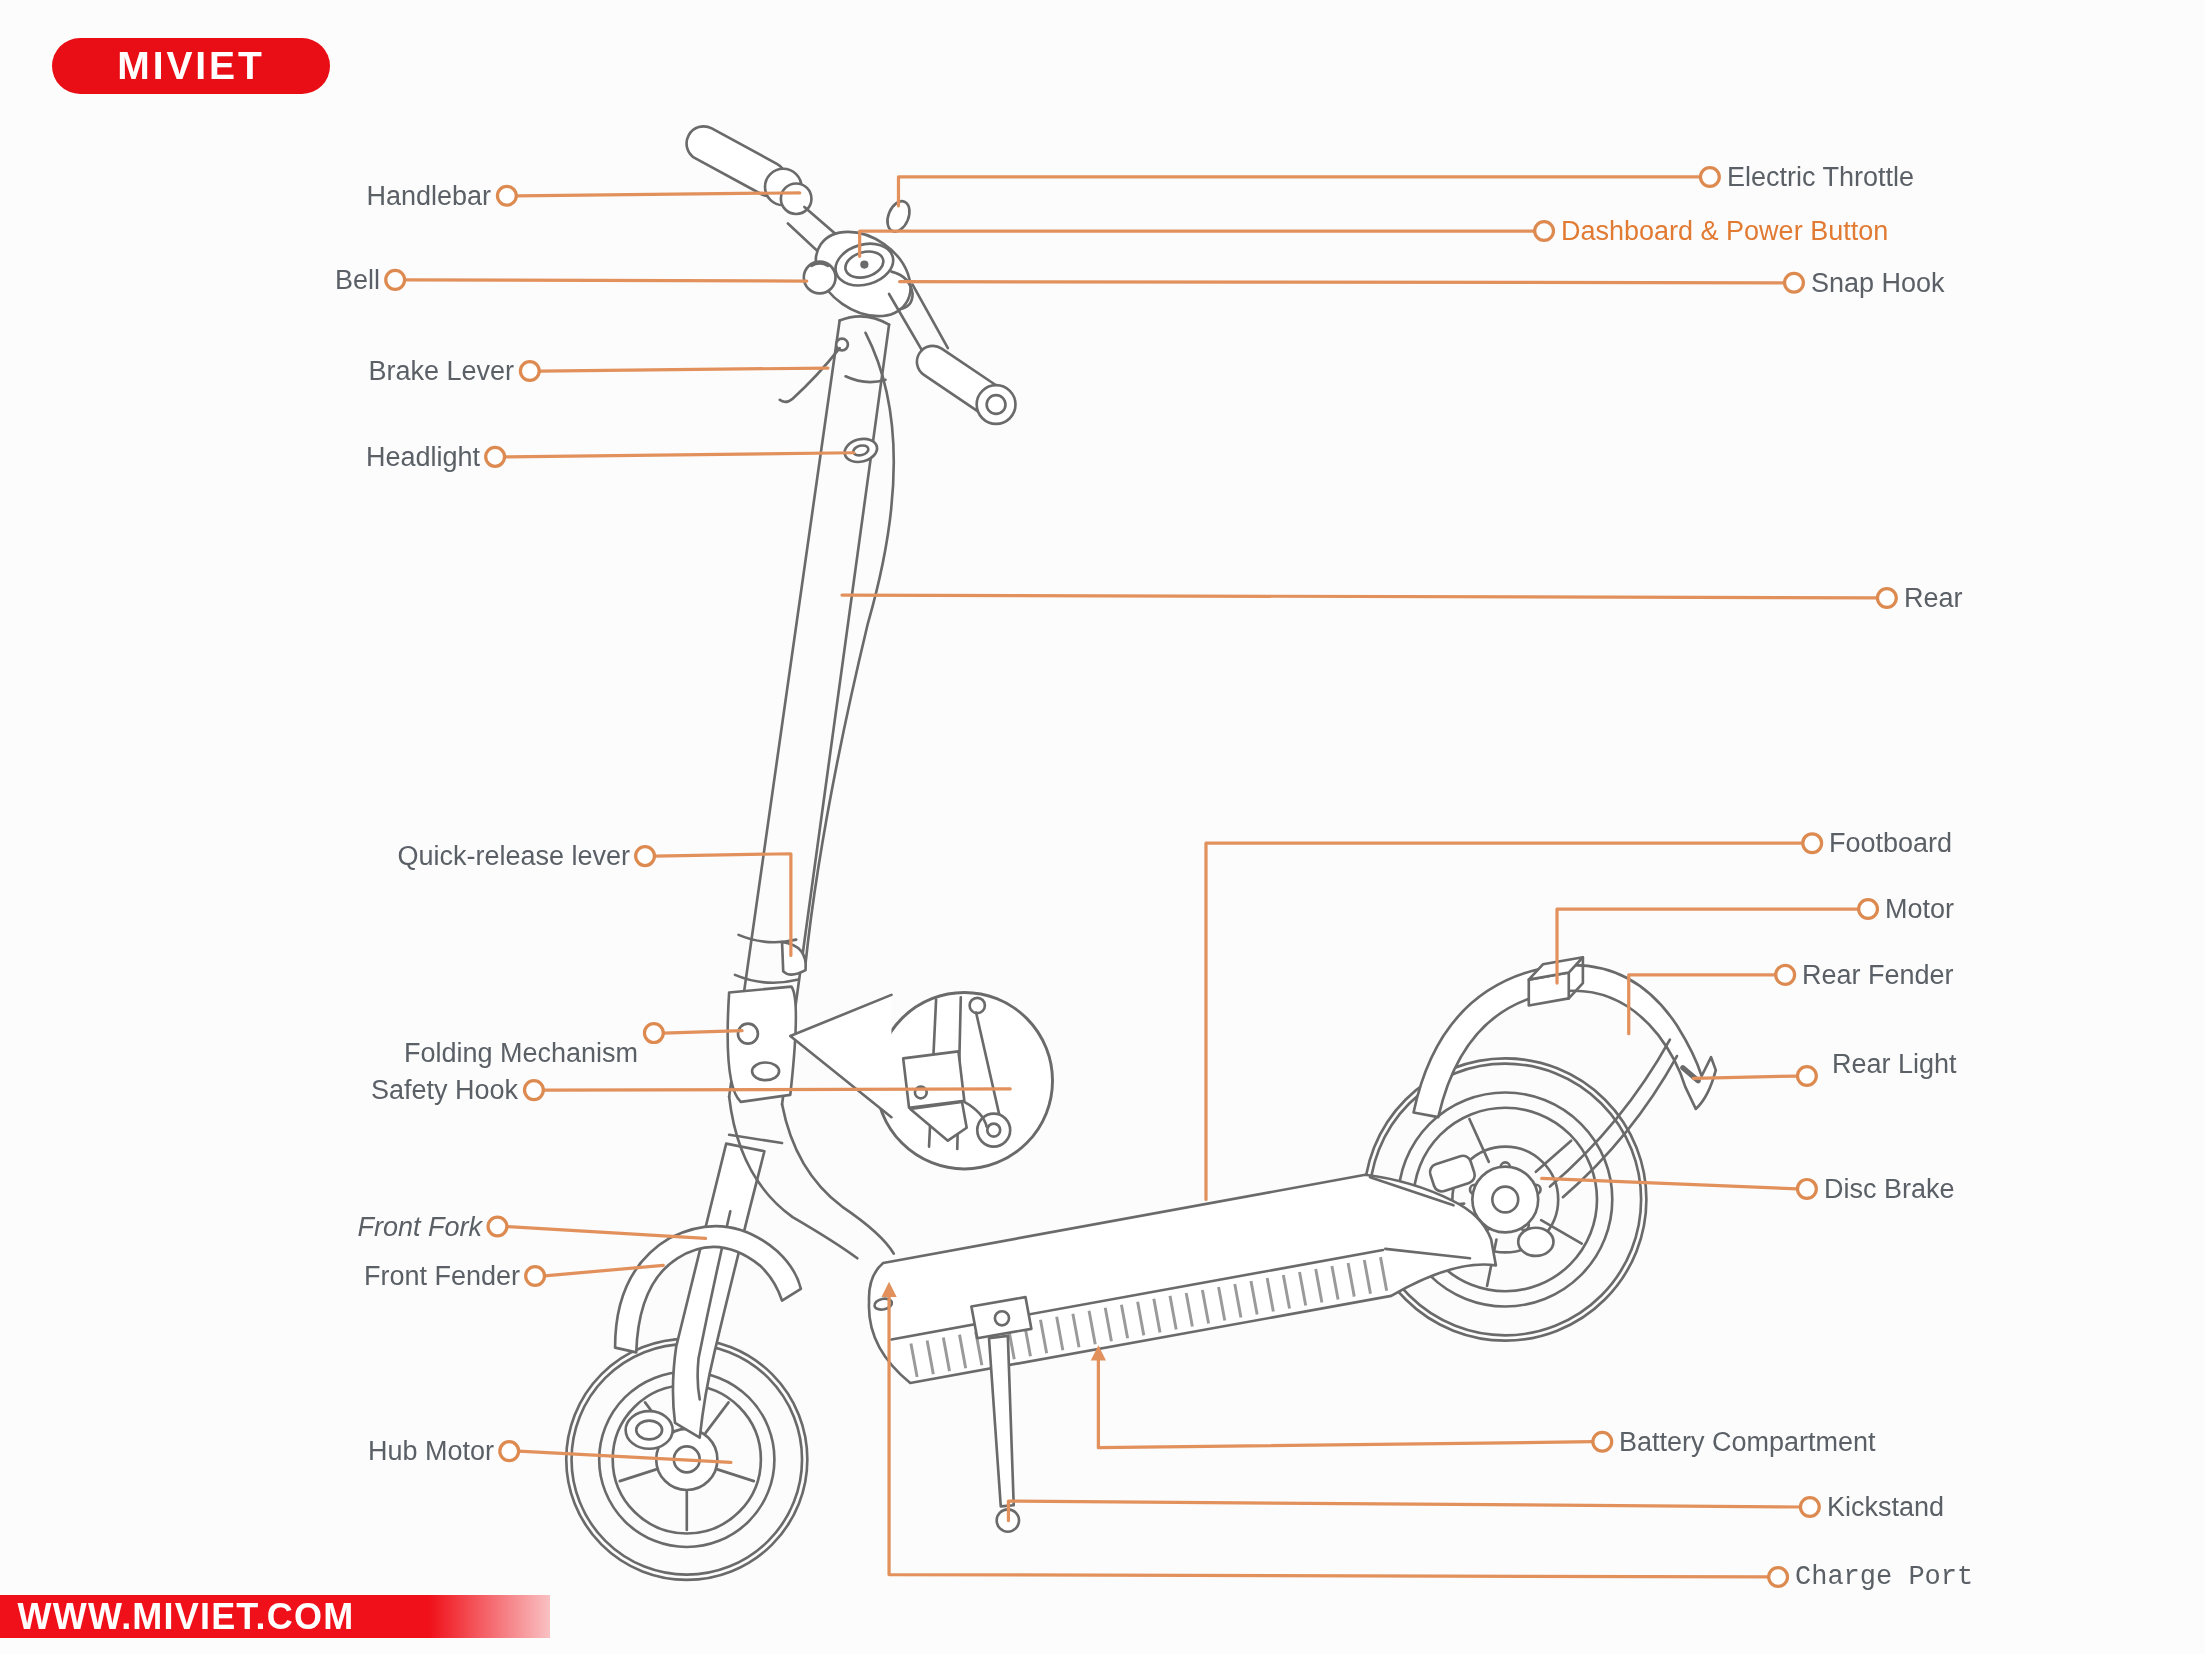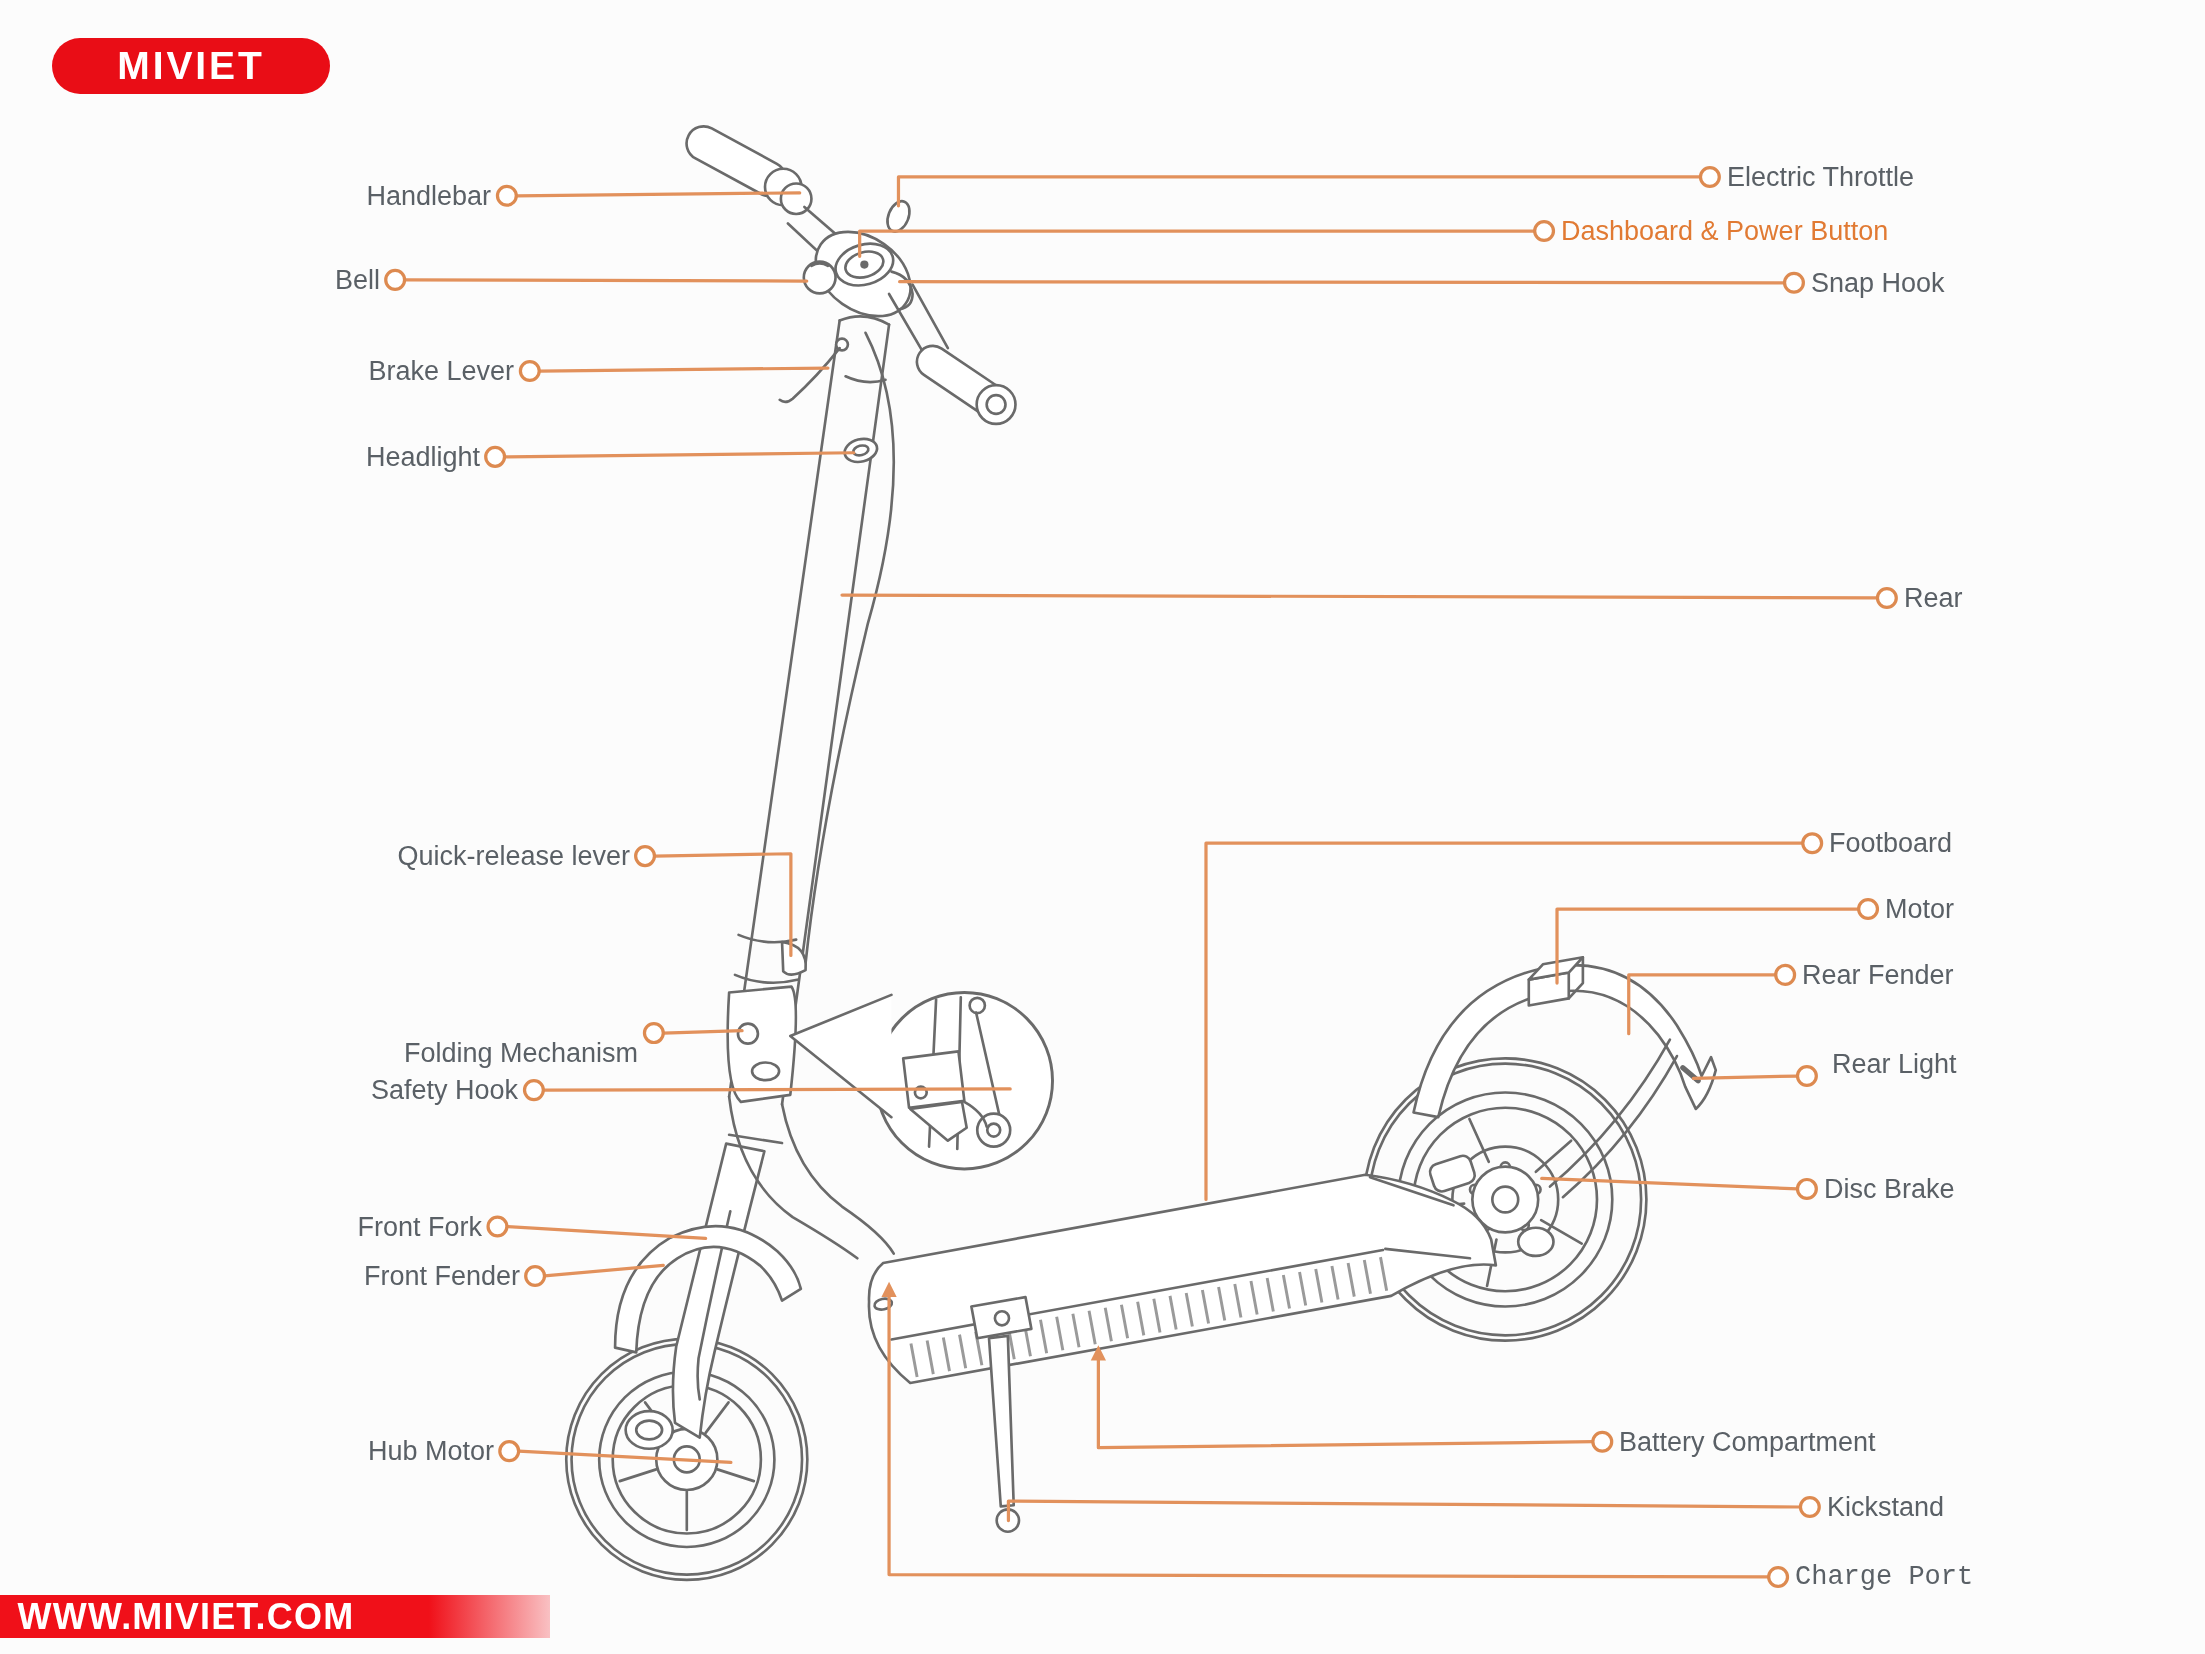--- a/index.html
+++ b/index.html
@@ -217,21 +217,21 @@
     </g>
   </svg>
 
   <div class="lbl lbl-left" style="right:1714px;top:180px;">Handlebar</div>
   <div class="lbl lbl-left" style="right:1825px;top:264px;">Bell</div>
   <div class="lbl lbl-left" style="right:1691px;top:355px;">Brake Lever</div>
   <div class="lbl lbl-left" style="right:1725px;top:441px;">Headlight</div>
   <div class="lbl lbl-left" style="right:1575px;top:840px;">Quick-release lever</div>
   <div class="lbl lbl-left" style="right:1567px;top:1017px;margin-top:20px;">Folding Mechanism</div>
   <div class="lbl lbl-left" style="right:1687px;top:1074px;">Safety Hook</div>
-  <div class="lbl lbl-left" style="right:1723px;top:1211px;">Front Fork</div>
+  <div class="lbl lbl-left" style="right:1723px;top:1211px;font-style:italic;">Front Fork</div>
   <div class="lbl lbl-left" style="right:1685px;top:1260px;">Front Fender</div>
   <div class="lbl lbl-left" style="right:1711px;top:1435px;">Hub Motor</div>
 
   <div class="lbl" style="left:1727px;top:161px;" data-style="normal">Electric Throttle</div>
   <div class="lbl" style="left:1561px;top:215px;" data-style="highlight">Dashboard &amp; Power Button</div>
   <div class="lbl" style="left:1811px;top:267px;" data-style="normal">Snap Hook</div>
   <div class="lbl" style="left:1904px;top:582px;" data-style="normal">Rear</div>
   <div class="lbl" style="left:1829px;top:827px;" data-style="normal">Footboard</div>
   <div class="lbl" style="left:1885px;top:893px;" data-style="normal">Motor</div>
   <div class="lbl" style="left:1802px;top:959px;" data-style="normal">Rear Fender</div>

